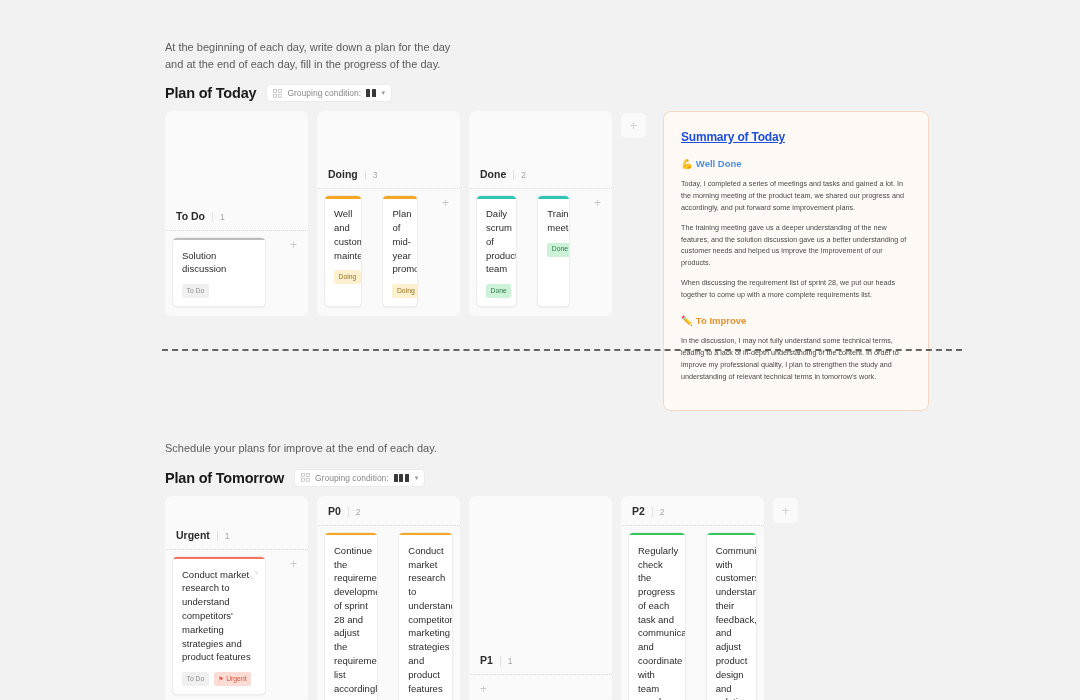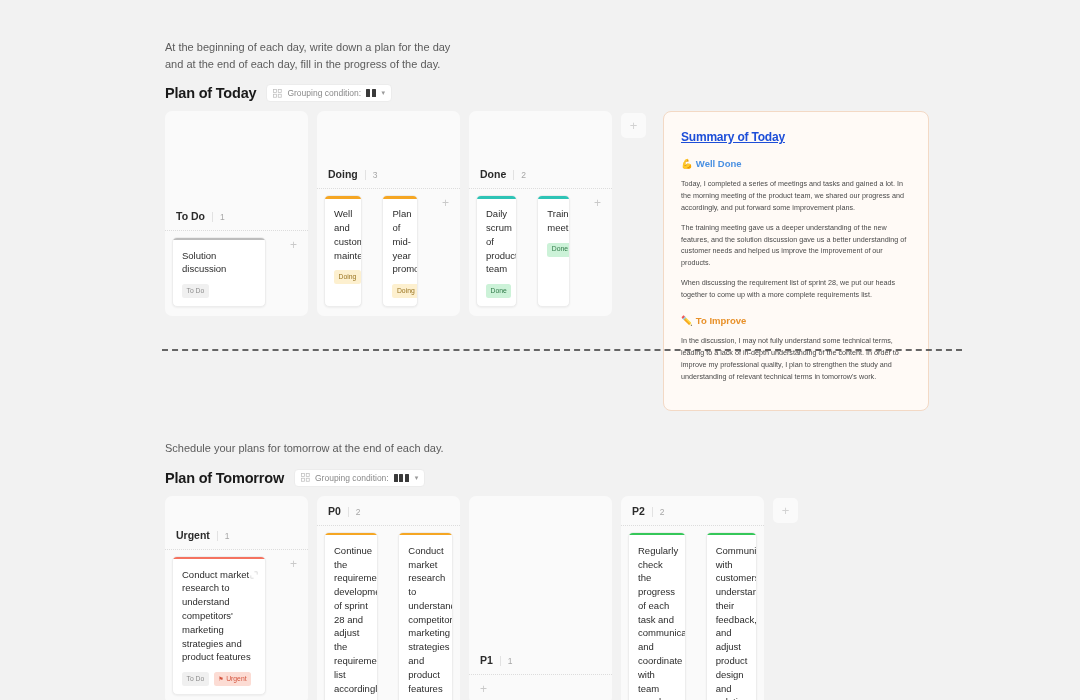--- a/index.html
+++ b/index.html
@@ -230,21 +230,21 @@
       </div>
       <div id="improve-paras">
           <p class="sum-p">In the discussion, I may not fully understand some technical terms, leading to a lack of in-depth understanding of the content. In order to improve my professional quality, I plan to strengthen the study and understanding of relevant technical terms in tomorrow's work.</p>
         </div>
     </div>
   </div>
 
   <div class="divider"></div>
 
   <div class="section2">
-    <div class="intro" style="padding-top:0;">Schedule your plans for tomorrow at the end of each day.</div>
+    <div class="intro" style="padding-top:0;">Schedule your plans for improve at the end of each day.</div>
 
     <div class="section-head">
       <div class="section-title">Plan of Tomorrow</div>
       <div class="group-pill">
         <span class="grp-ico">
           <svg width="9" height="9" viewBox="0 0 12 12">
               <rect x="0.5" y="0.5" width="4" height="4" fill="none" stroke="#8a8a8a"></rect>
               <rect x="7" y="0.5" width="4" height="4" fill="none" stroke="#8a8a8a"></rect>
               <rect x="0.5" y="7" width="4" height="4" fill="none" stroke="#8a8a8a"></rect>
               <rect x="7" y="7" width="4" height="4" fill="none" stroke="#8a8a8a"></rect>

